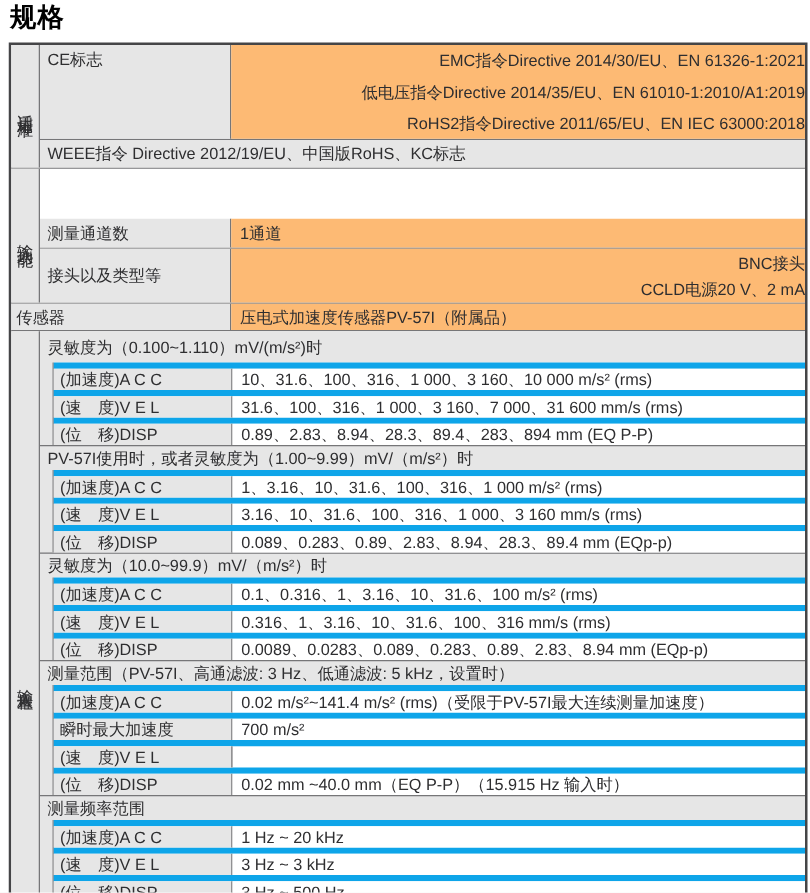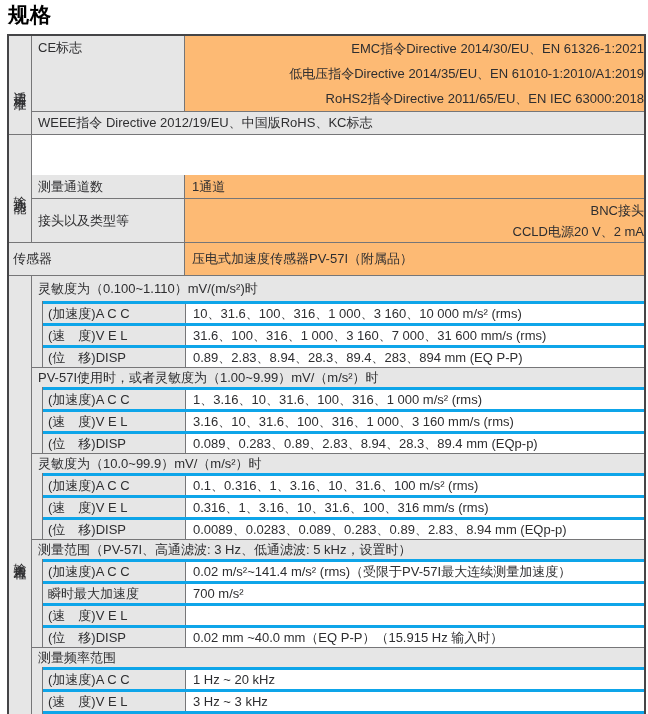--- a/index.html
+++ b/index.html
@@ -65,38 +65,38 @@
     height: 23px;
     background: #e6e6e6;
     display: flex;
     align-items: center;
     padding-left: 6px;
   }
   .h23 { height: 23px; margin-top: 40px; }
   .h44 { height: 44px; }
   .value.multi { display: block; padding-top: 1px; }
   .value.multi div { line-height: 21px; white-space: nowrap; }
-  .sensor-sec { height: 33px; }
+  .sensor-sec { height: 22px; }
   
   .range-body { background: #e6e6e6; }
   .ghead {
     height: 20px;
     display: flex;
     align-items: center;
     padding-left: 6px;
     background: #e6e6e6;
     white-space: nowrap;
   }
   .ghead.h25 { height: 25px; }
   .subtable {
     margin-left: 10px;
     border-left: 1px solid #767678;
     background: #ffffff;
   }
-  .subrow { display: flex; height: 22px; border-top: 3px solid #0ea5e9; }
+  .subrow { display: flex; height: 22px; border-top: 5px solid #0ea5e9; }
   .sublabel {
     width: 143px;
     border-right: 1px solid #767678;
     background: #e6e6e6;
     display: flex;
     align-items: center;
     padding-left: 5px;
     flex-shrink: 0;
     white-space: pre;
   }

